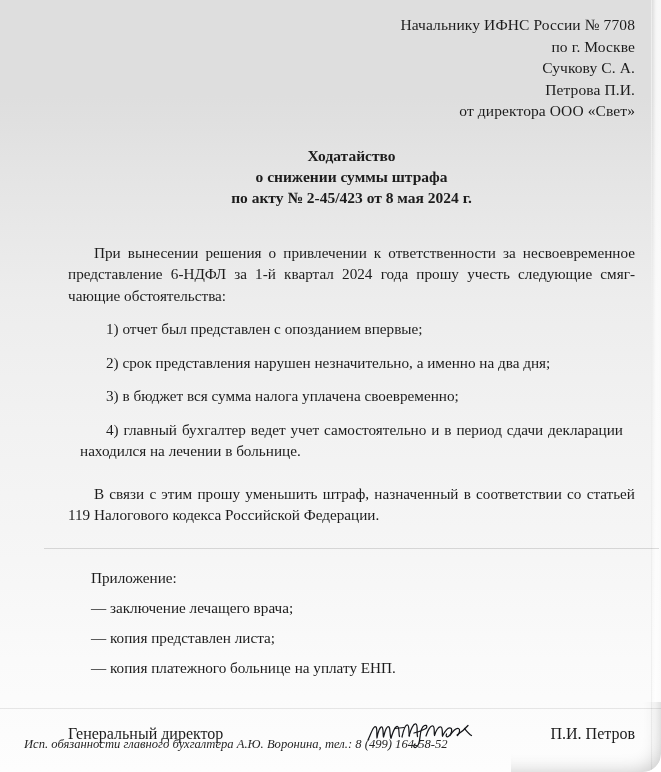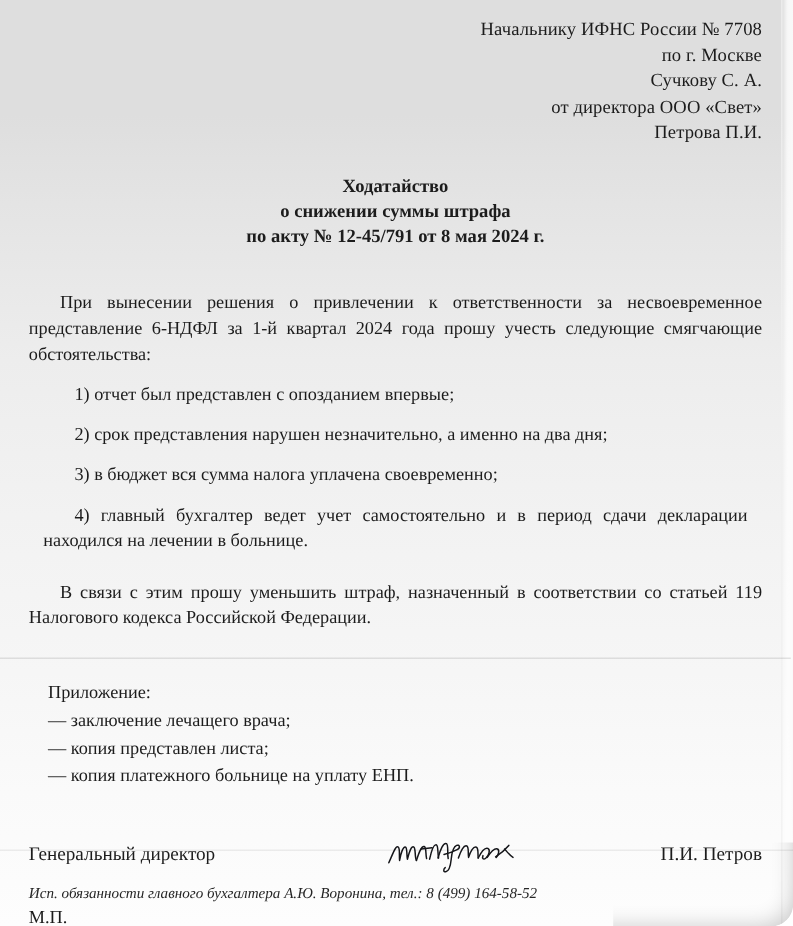--- a/index.html
+++ b/index.html
@@ -26,20 +26,21 @@
         #dedede 0px,
         #dedede 96px,
         #e4e4e4 170px,
         #ededed 300px,
         #f2f2f2 430px,
         #f6f6f6 560px,
         #fafafa 660px,
         #fdfdfd 772px);
     border-bottom-right-radius: 18px;
     overflow: hidden;
+    padding-left: 44px;
   }
   
   #right-edge {
     position: absolute;
     top: 0;
     right: 0;
     width: 9px;
     height: 772px;
     background: linear-gradient(to right, rgba(255,255,255,0.0), rgba(255,255,255,0.75) 45%, rgba(250,250,250,0.95));
     border-left: 1px solid rgba(0,0,0,0.045);
@@ -110,21 +111,21 @@
   }
   #rule-attachments { margin: 22px -24px 0 -24px; }
   #rule-footer { margin: 0 -24px 0 -24px; background: rgba(0,0,0,0.085); }
 
   
   #attachments { margin-top: 17px; }
   #attachments-heading,
   .attachment-item {
     font-size: 15.2px;
     line-height: 23px;
-    margin: 0;
+    margin: 7px;
     padding-left: 16px;
   }
 
   
   #signature-row {
     margin-top: 44px;
     position: relative;
     height: 30px;
   }
   #signatory-title,
@@ -171,28 +172,28 @@
 <div id="page">
 
   <div id="right-edge"></div>
 
   <div id="content">
 
     <div id="addressee">
       <div class="line">Начальнику ИФНС России № 7708</div>
       <div class="line">по г. Москве</div>
       <div class="line">Сучкову С. А.</div>
+      <div class="line">Петрова П.И.</div>
       <div class="line">от директора ООО «Свет»</div>
-      <div class="line">Петрова П.И.</div>
     </div>
 
     <div id="title-block">
       <div>Ходатайство</div>
       <div>о снижении суммы штрафа</div>
-      <div>по акту № 12-45/791 от 8 мая 2024 г.</div>
+      <div>по акту № 2-45/423 от 8 мая 2024 г.</div>
     </div>
 
     <div id="body-block">
       <p class="para">При вынесении решения о привлечении к ответственности за несвоевремен­ное представление 6-НДФЛ за 1-й квартал 2024 года прошу учесть следующие смяг­чающие обстоятельства:</p>
       <p class="listitem">1) отчет был представлен с опозданием впервые;</p>
       <p class="listitem">2) срок представления нарушен незначительно, а именно на два дня;</p>
       <p class="listitem">3) в бюджет вся сумма налога уплачена своевременно;</p>
       <p class="listitem wrap">4) главный бухгалтер ведет учет самостоятельно и в период сдачи декларации находился на лечении в больнице.</p>
       <p class="para" id="closing-para">В связи с этим прошу уменьшить штраф, назначенный в соответствии со ста­тьей 119 Налогового кодекса Российской Федерации.</p>
     </div>

